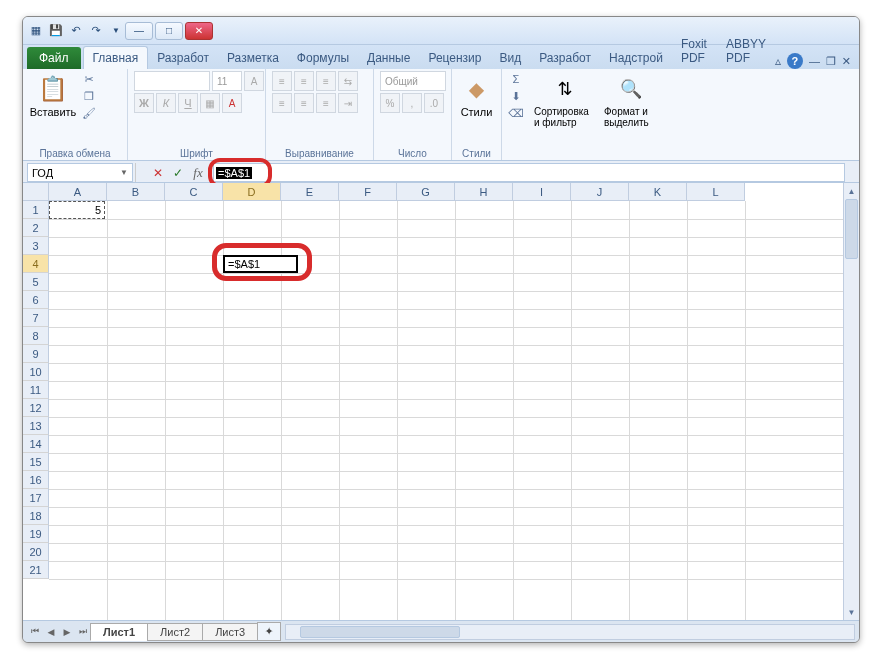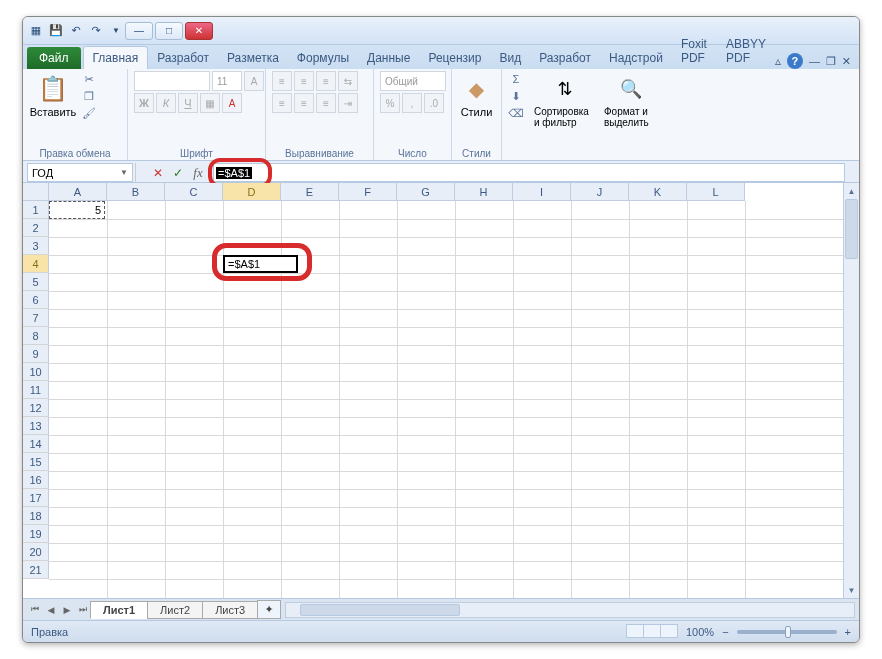--- a/index.html
+++ b/index.html
@@ -318,25 +318,13 @@
     <div class="navbtn">⏭</div>
     <div class="sheet-tab active">Лист1</div>
     <div class="sheet-tab">Лист2</div>
     <div class="sheet-tab">Лист3</div>
     <div class="sheet-tab" style="background:#eef4fb;width:24px;padding:2px 0;text-align:center">✦</div>
     <div class="hscroll">
         <div class="thumb"></div>
       </div>
   </div>
 
-  <div class="statusbar">
-    <span>Правка</span>
-    <div class="right">
-      <span class="viewbtns"><span></span><span></span><span></span></span>
-      <span>100%</span>
-      <span>−</span>
-      <div class="zoom-slider">
-          <div class="thumb"></div>
-        </div>
-      <span>+</span>
-    </div>
-  </div>
 </div>
 
 </body></html>

